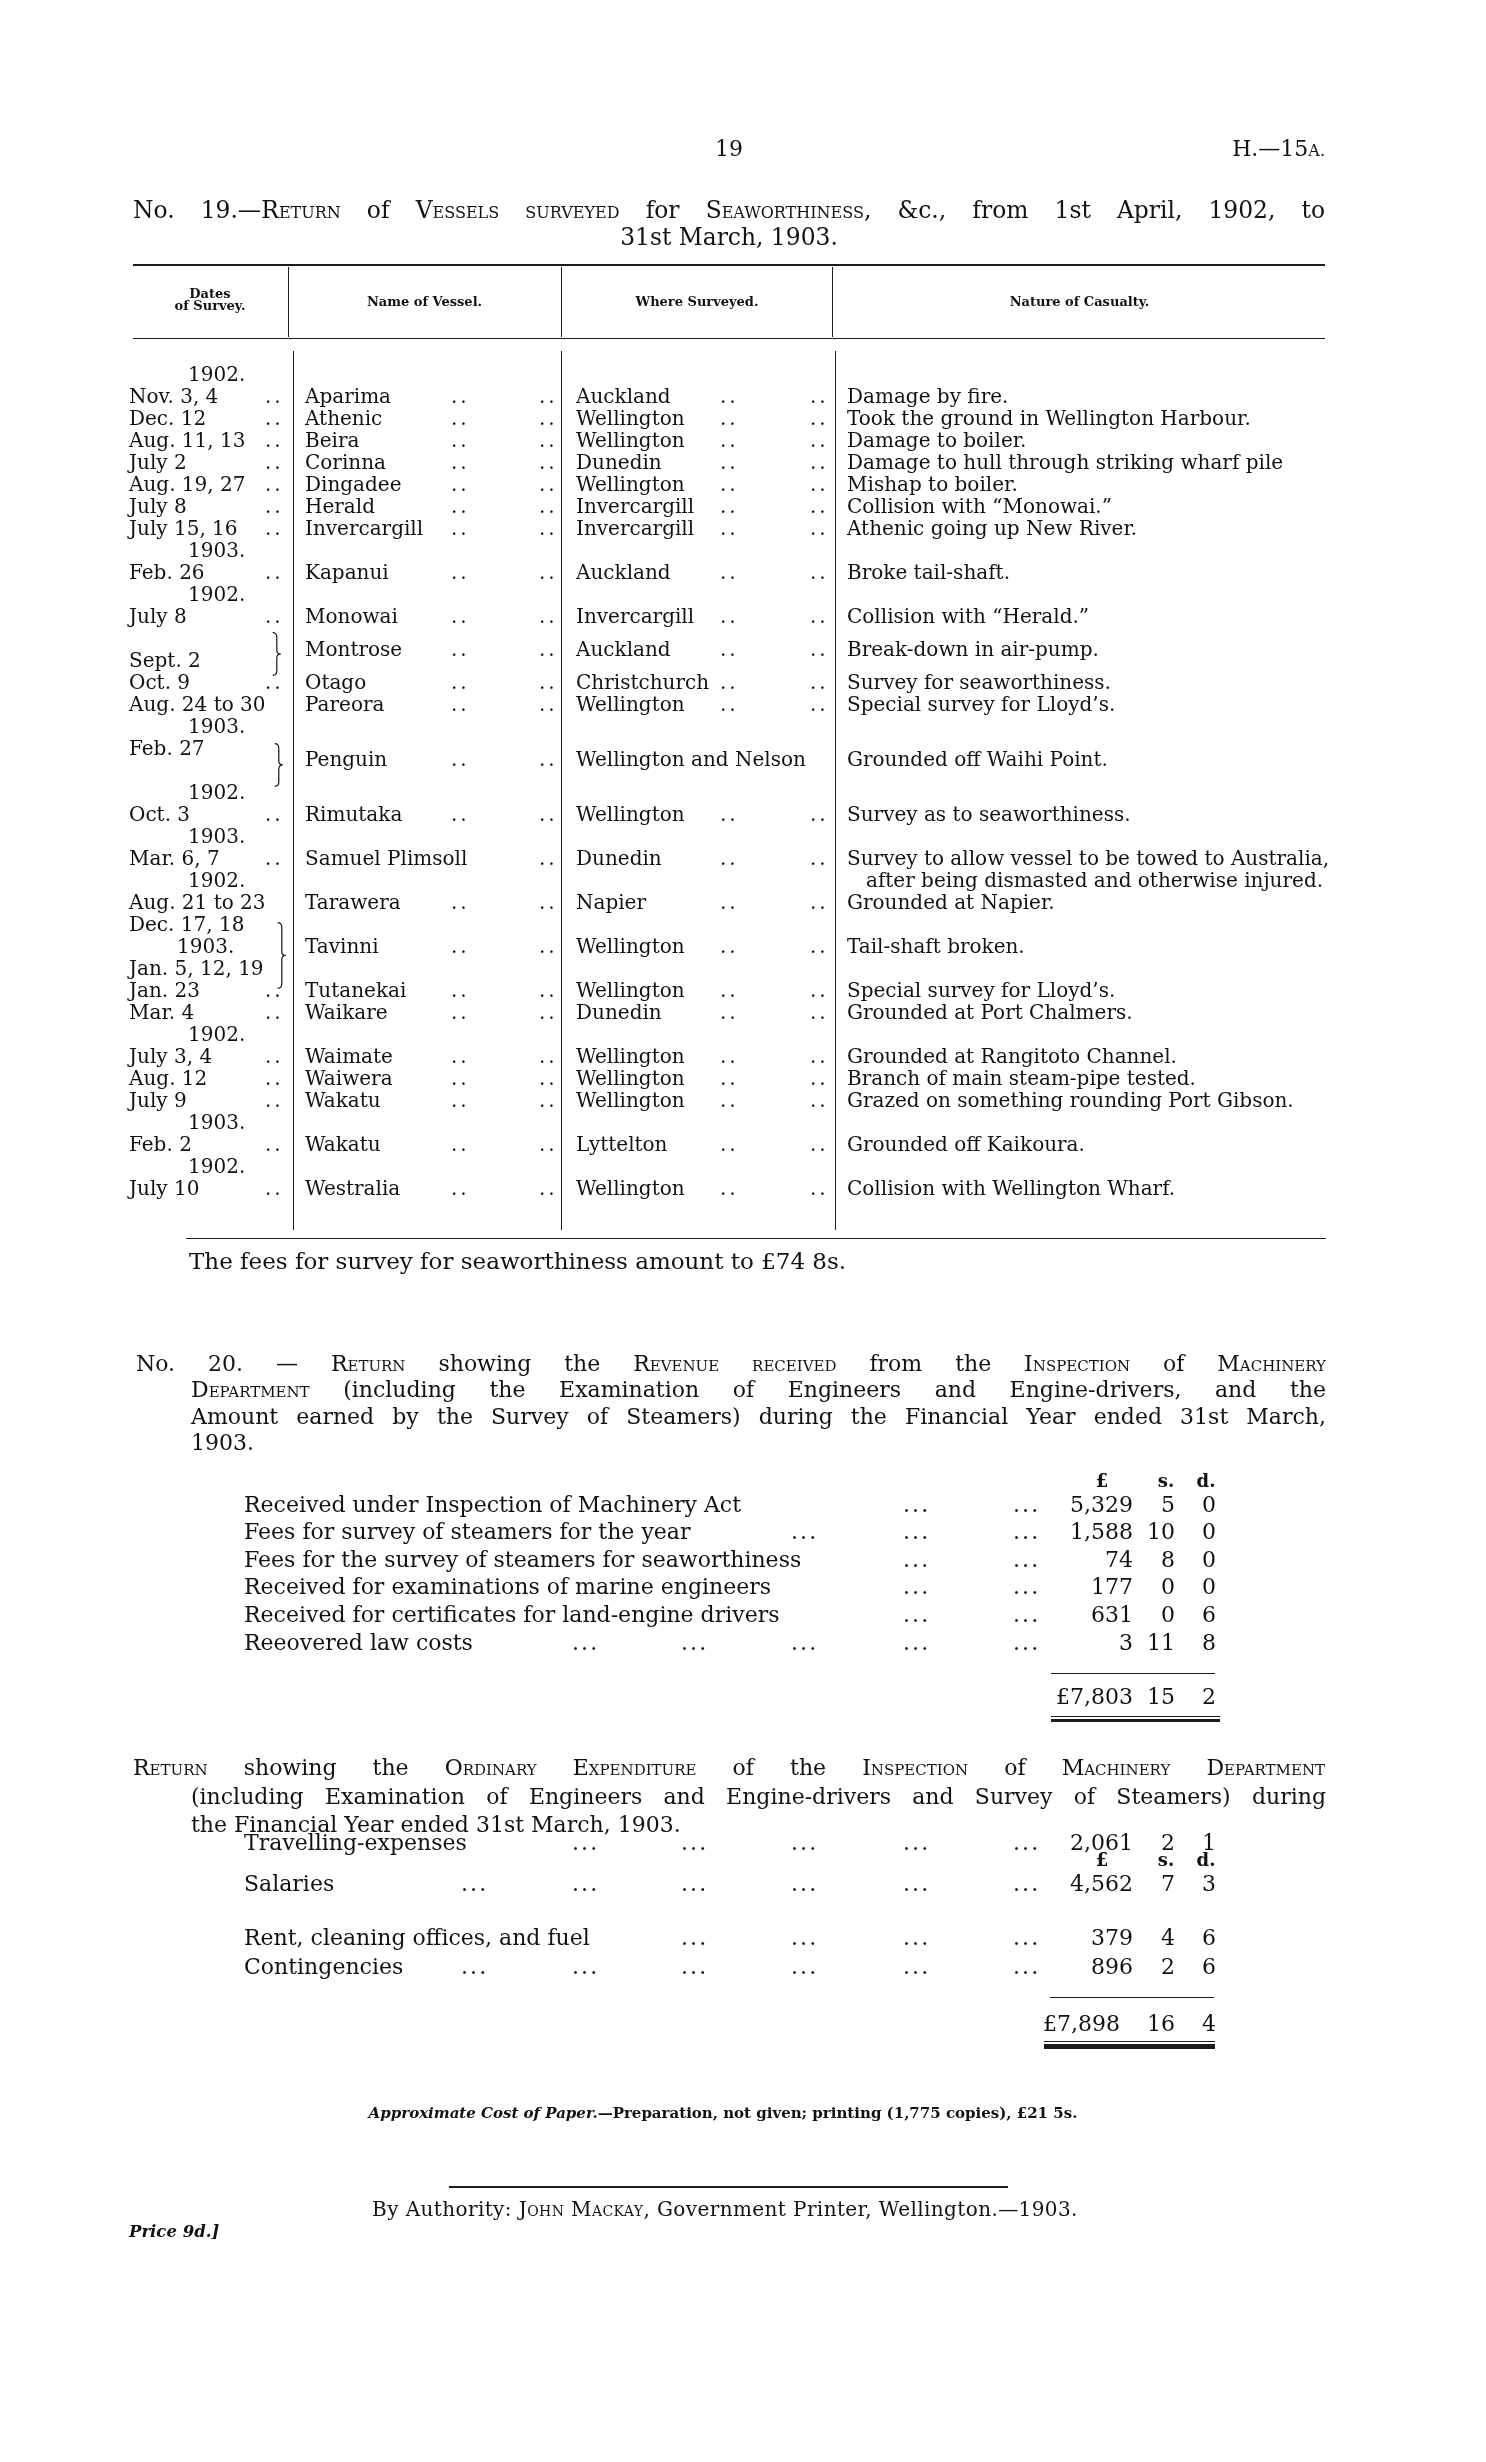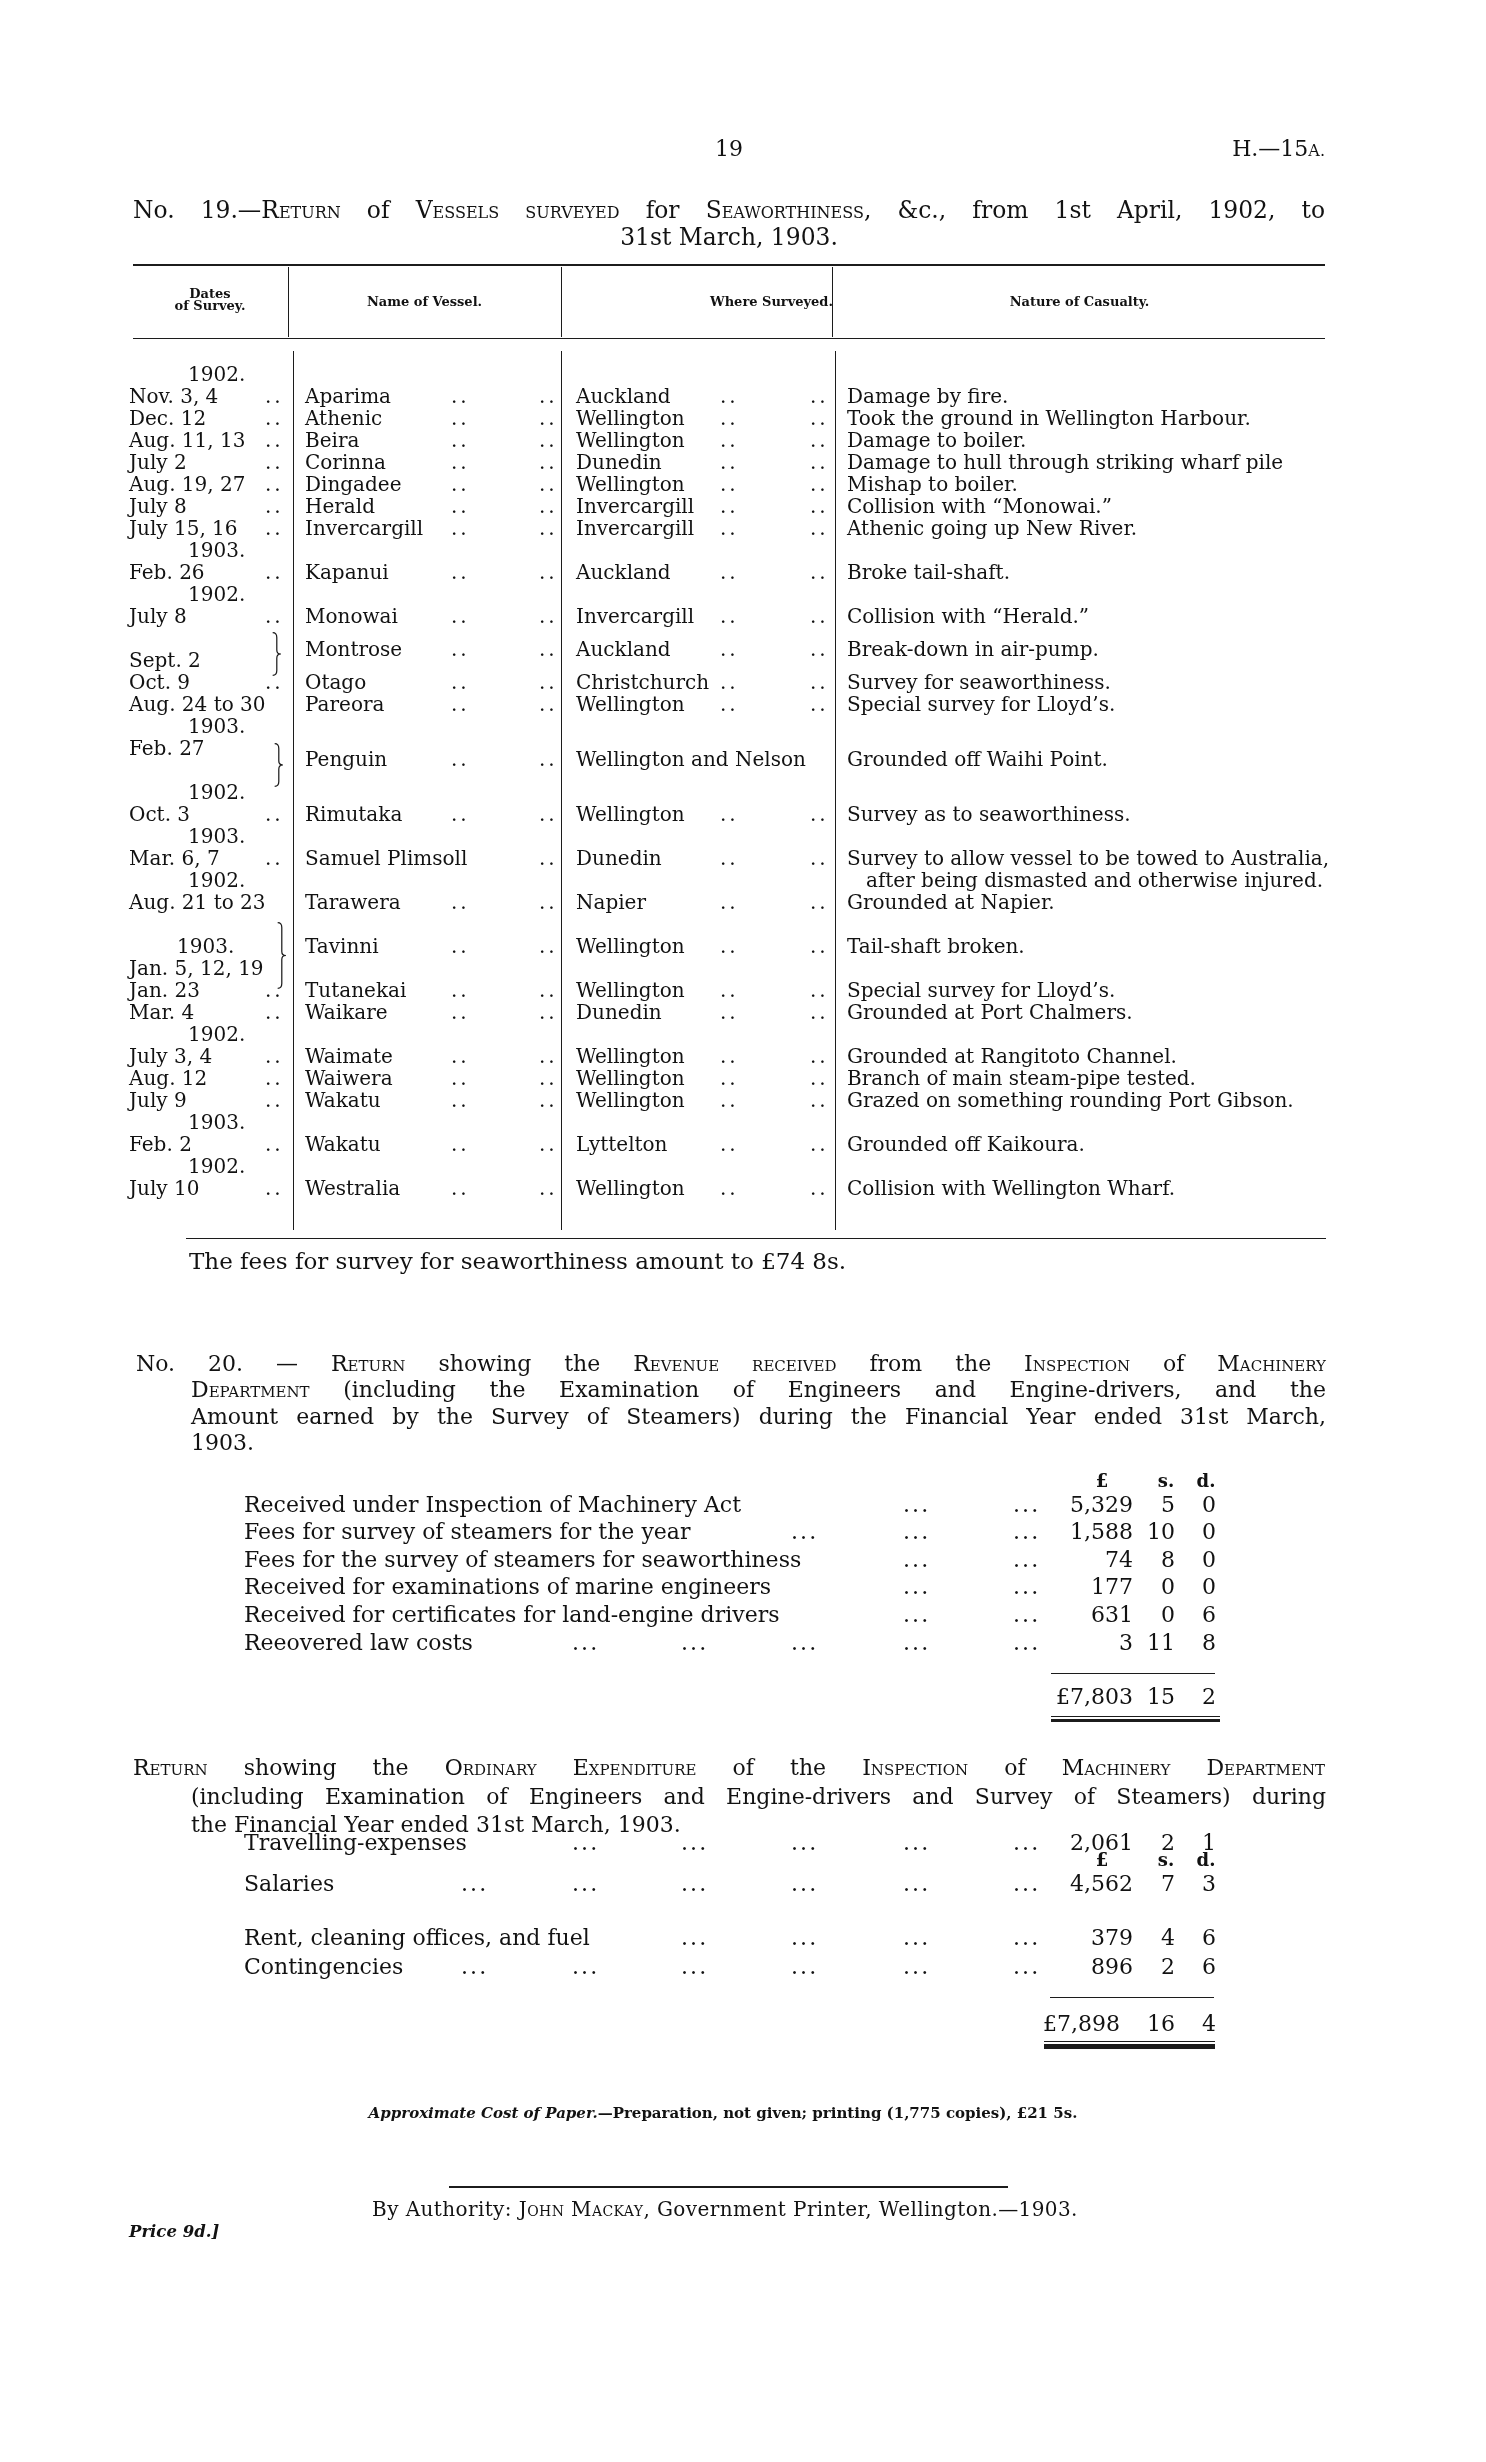--- a/index.html
+++ b/index.html
@@ -66,21 +66,21 @@
 <div>
   <div class="rule" style="left:133px;top:264px;width:1192px;height:2.1px;"></div>
   <div class="rule" style="left:133px;top:338px;width:1192px;height:1.4px;"></div>
   <div class="vline" style="left:288px;top:267px;height:70px;"></div>
   <div class="vline" style="left:561px;top:267px;height:70px;"></div>
   <div class="vline" style="left:832px;top:267px;height:70px;"></div>
 
   <div class="th" style="left:131px;width:158px;top:287px;">Dates</div>
   <div class="th" style="left:131px;width:158px;top:299px;">of Survey.</div>
   <div class="th" style="left:288px;width:273px;top:295px;">Name of Vessel.</div>
-  <div class="th" style="left:561px;width:272px;top:295px;text-align:right;">Where Surveyed.</div>
+  <div class="th" style="left:561px;width:272px;top:295px;">Where Surveyed.</div>
   <div class="th" style="left:833px;width:493px;top:295px;">Nature of Casualty.</div>
 
   <div class="vline" style="left:293px;top:351px;height:879px;"></div>
   <div class="vline" style="left:561px;top:351px;height:879px;"></div>
   <div class="vline" style="left:835px;top:351px;height:879px;"></div>
   <div class="rule" style="left:186px;top:1238px;width:1140px;height:1.4px;"></div>
 </div>
 
 <div class="tb">
 
@@ -290,20 +290,23 @@
       <span class="d">Aug. 21 to 23</span>
       <span class="v">Tarawera</span>
       <span class="v1 ld">..</span>
       <span class="v2 ld">..</span>
       <span class="p">Napier</span>
       <span class="p1 ld">..</span>
       <span class="p2 ld">..</span>
       <span class="k">Grounded at Napier.</span>
     </div>
 
+  <div class="row" style="--l:25">
+      <span class="d">Dec. 17, 18</span>
+    </div>
   <div class="row" style="--l:26">
       <span class="yr2">1903.</span>
     </div>
   <div class="row" style="--l:27">
       <span class="d">Jan. 5, 12, 19</span>
     </div>
   <div class="row" style="--l:26">
       <span class="v">Tavinni</span>
       <span class="v1 ld">..</span>
       <span class="v2 ld">..</span>

